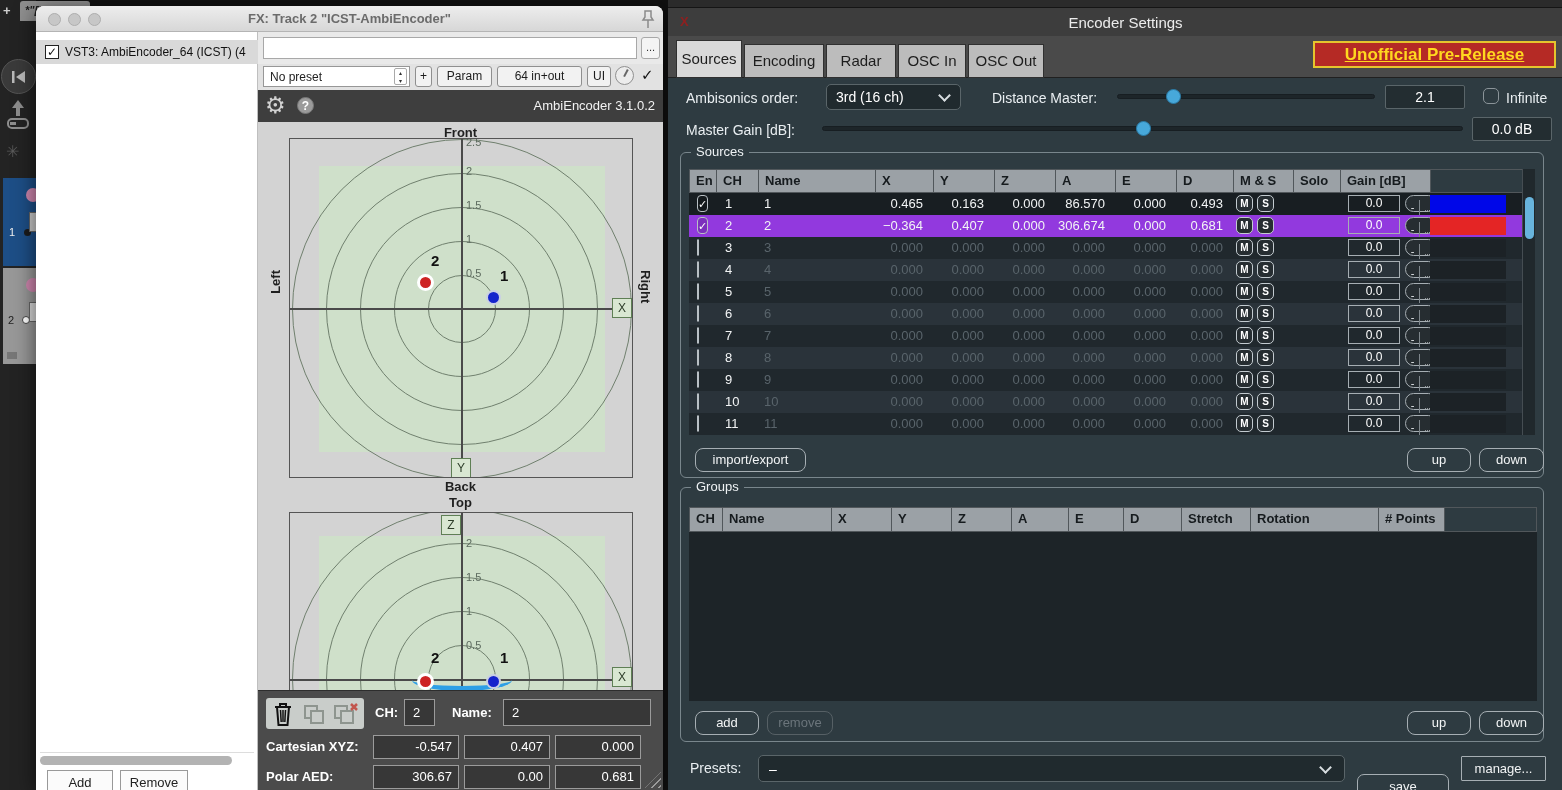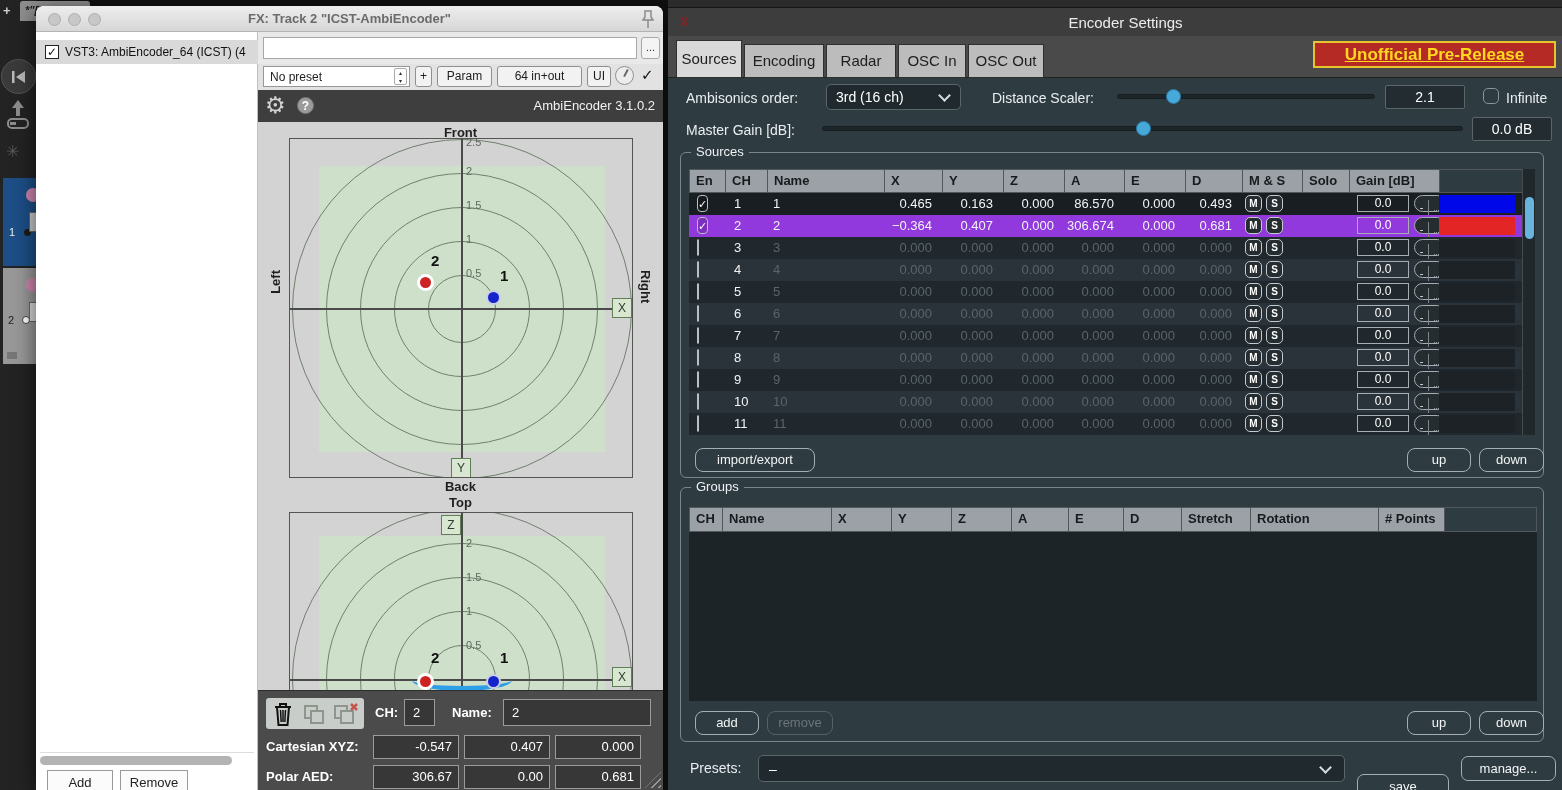--- a/index.html
+++ b/index.html
@@ -130,21 +130,21 @@
   .mini-split .mi { width:14px; font-size:11px; line-height:15px; border-right:1px solid #7e868b; }
   .mini-split .md { width:15px; font-size:7px; line-height:15px; }
   .swatch { display:inline-block; width:76px; height:18px; margin-top:2px; background:#1c2226; }
   .sbar { width:13px; background:#20282c; border-left:1px solid #454d52; }
   .sthumb { left:2px; width:9px; border-radius:5px; background:#68b4dc; }
 
   .enc-btn { border:1px solid #a6aeb3; border-radius:8px; color:#f2f4f5; font-size:13px; text-align:center; background:transparent; }
   .enc-btn.disabled { color:#6b757b; border-color:#566065; }
 
   
-  .s0{width:36px}.s1{width:42px}.s2{width:117px}.s3{width:58px}.s4{width:61px}.s5{width:61px}.s6{width:60px}.s7{width:61px}.s8{width:57px}.s9{width:60px}.s10{width:47px}.s11{width:90px}.s12{width:83px}
+  .s0{width:27px}.s1{width:42px}.s2{width:117px}.s3{width:58px}.s4{width:61px}.s5{width:61px}.s6{width:60px}.s7{width:61px}.s8{width:57px}.s9{width:60px}.s10{width:47px}.s11{width:90px}.s12{width:83px}
   
   .g0{width:33px}.g1{width:109px}.g2{width:60px}.g3{width:60px}.g4{width:60px}.g5{width:57px}.g6{width:55px}.g7{width:58px}.g8{width:69px}.g9{width:128px}.g10{width:66px}.g11{width:93px}
 </style>
 </head>
 <body>
 
 <div id="stage">
 
   <div id="reaper-strip" class="ab">
     <div class="ab r-plus">+</div>
@@ -335,21 +335,21 @@
       <div class="ab badge">Unofficial Pre-Release</div>
     </div>
 
     <div class="ab enc-body">
 
       <span class="ab lab" style="left:18px;top:12px">Ambisonics order:</span>
       <div class="ab drop" style="left:158px;top:6px;width:135px;height:26px">
         <span class="ab" style="left:9px;top:4px">3rd (16 ch)</span>
         <span class="ab chev" style="right:11px;top:6px"></span>
       </div>
-      <span class="ab lab" style="left:324px;top:12px">Distance Scaler:</span>
+      <span class="ab lab" style="left:324px;top:12px">Distance Master:</span>
       <div class="ab slider-track" style="left:449px;top:16px;width:258px"></div>
       <div class="ab thumb" style="left:498px;top:11px"></div>
       <div class="ab valbox" style="left:717px;top:7px;width:80px;height:24px">2.1</div>
       <span class="ab cbx" style="left:815px;top:10px"></span>
       <span class="ab lab" style="left:838px;top:12px">Infinite</span>
 
       <span class="ab lab" style="left:18px;top:44px">Master Gain [dB]:</span>
       <div class="ab slider-track" style="left:154px;top:48px;width:641px"></div>
       <div class="ab thumb" style="left:468px;top:43px"></div>
       <div class="ab valbox" style="left:804px;top:39px;width:80px;height:24px">0.0 dB</div>
@@ -549,21 +549,21 @@
                 <div class="c s10"></div>
                 <div class="c s11"><span class="gain-box">0.0</span><span class="mini-split"><i class="mi">-</i><i class="md">...</i></span></div>
                 <div class="c s12"><span class="swatch"></span></div>
               </div>
             </div>
         </div>
         <div class="ab sbar" style="left:841px;top:16px;height:266px">
           <span class="ab sthumb" style="top:28px;height:42px"></span>
         </div>
 
-        <div class="ab enc-btn" style="left:14px;top:295px;width:120px;height:24px;line-height:22px">import/export</div>
+        <div class="ab enc-btn" style="left:14px;top:295px;width:111px;height:24px;line-height:22px">import/export</div>
         <div class="ab enc-btn" style="left:726px;top:295px;width:64px;height:24px;line-height:22px">up</div>
         <div class="ab enc-btn" style="left:798px;top:295px;width:65px;height:24px;line-height:22px">down</div>
       </div>
 
       <div class="ab fieldset" style="left:12px;top:409px;width:864px;height:255px">
         <span class="ab legend" style="left:10px;top:-9px">Groups</span>
         <div class="ab" style="left:8px;top:19px;width:848px">
           <div class="t-head" style="height:25px">
             <div class="hc g0">CH</div>
             <div class="hc g1">Name</div>
@@ -585,17 +585,17 @@
         <div class="ab enc-btn" style="left:726px;top:223px;width:64px;height:24px;line-height:22px">up</div>
         <div class="ab enc-btn" style="left:798px;top:223px;width:65px;height:24px;line-height:22px">down</div>
       </div>
 
       <span class="ab lab" style="left:22px;top:682px">Presets:</span>
       <div class="ab drop" style="left:90px;top:677px;width:587px;height:27px">
         <span class="ab" style="left:10px;top:5px">–</span>
         <span class="ab chev" style="right:14px;top:7px"></span>
       </div>
       <div class="ab enc-btn" style="left:689px;top:696px;width:92px;height:25px;line-height:23px;border-radius:7px">save</div>
-      <div class="ab enc-btn" style="left:793px;top:678px;width:95px;height:25px;line-height:23px;border-radius:7px">manage...</div>
+      <div class="ab enc-btn" style="left:793px;top:678px;width:85px;height:25px;line-height:23px;border-radius:1px">manage...</div>
     </div>
   </div>
 
 </div>
 
 </body></html>

